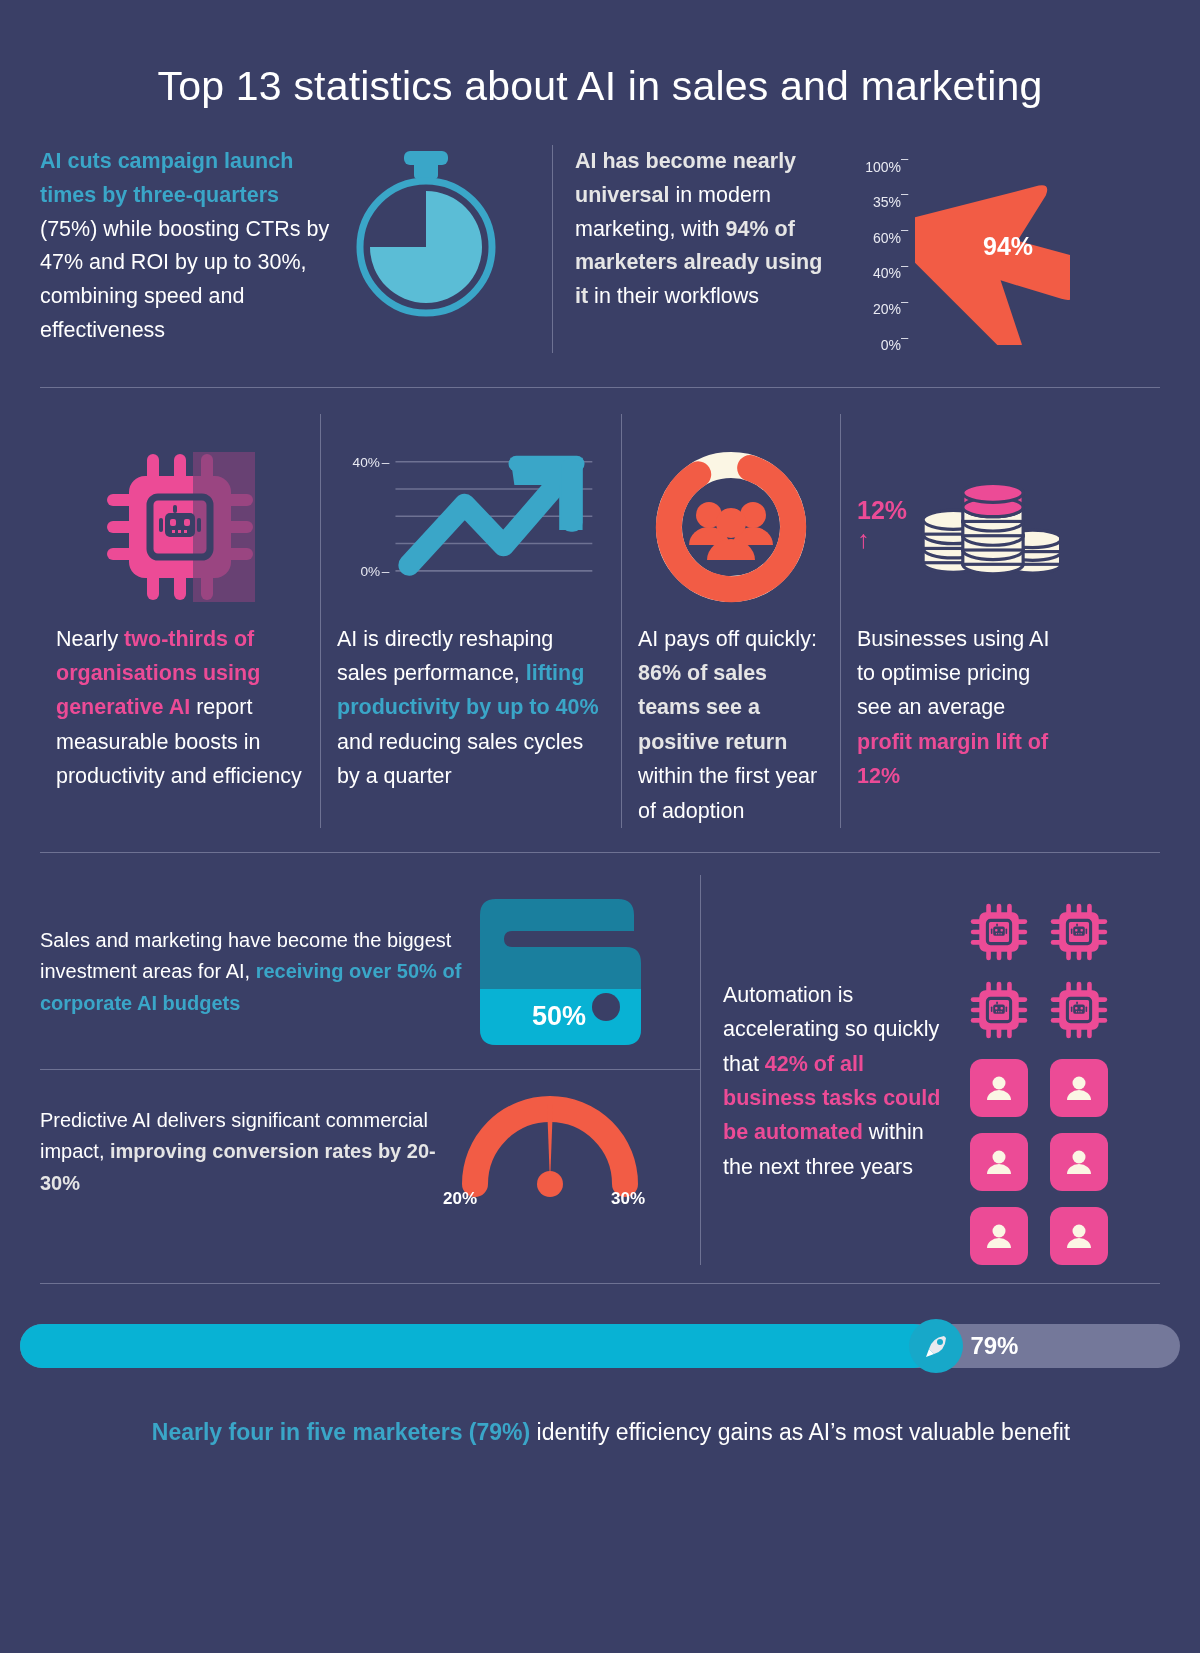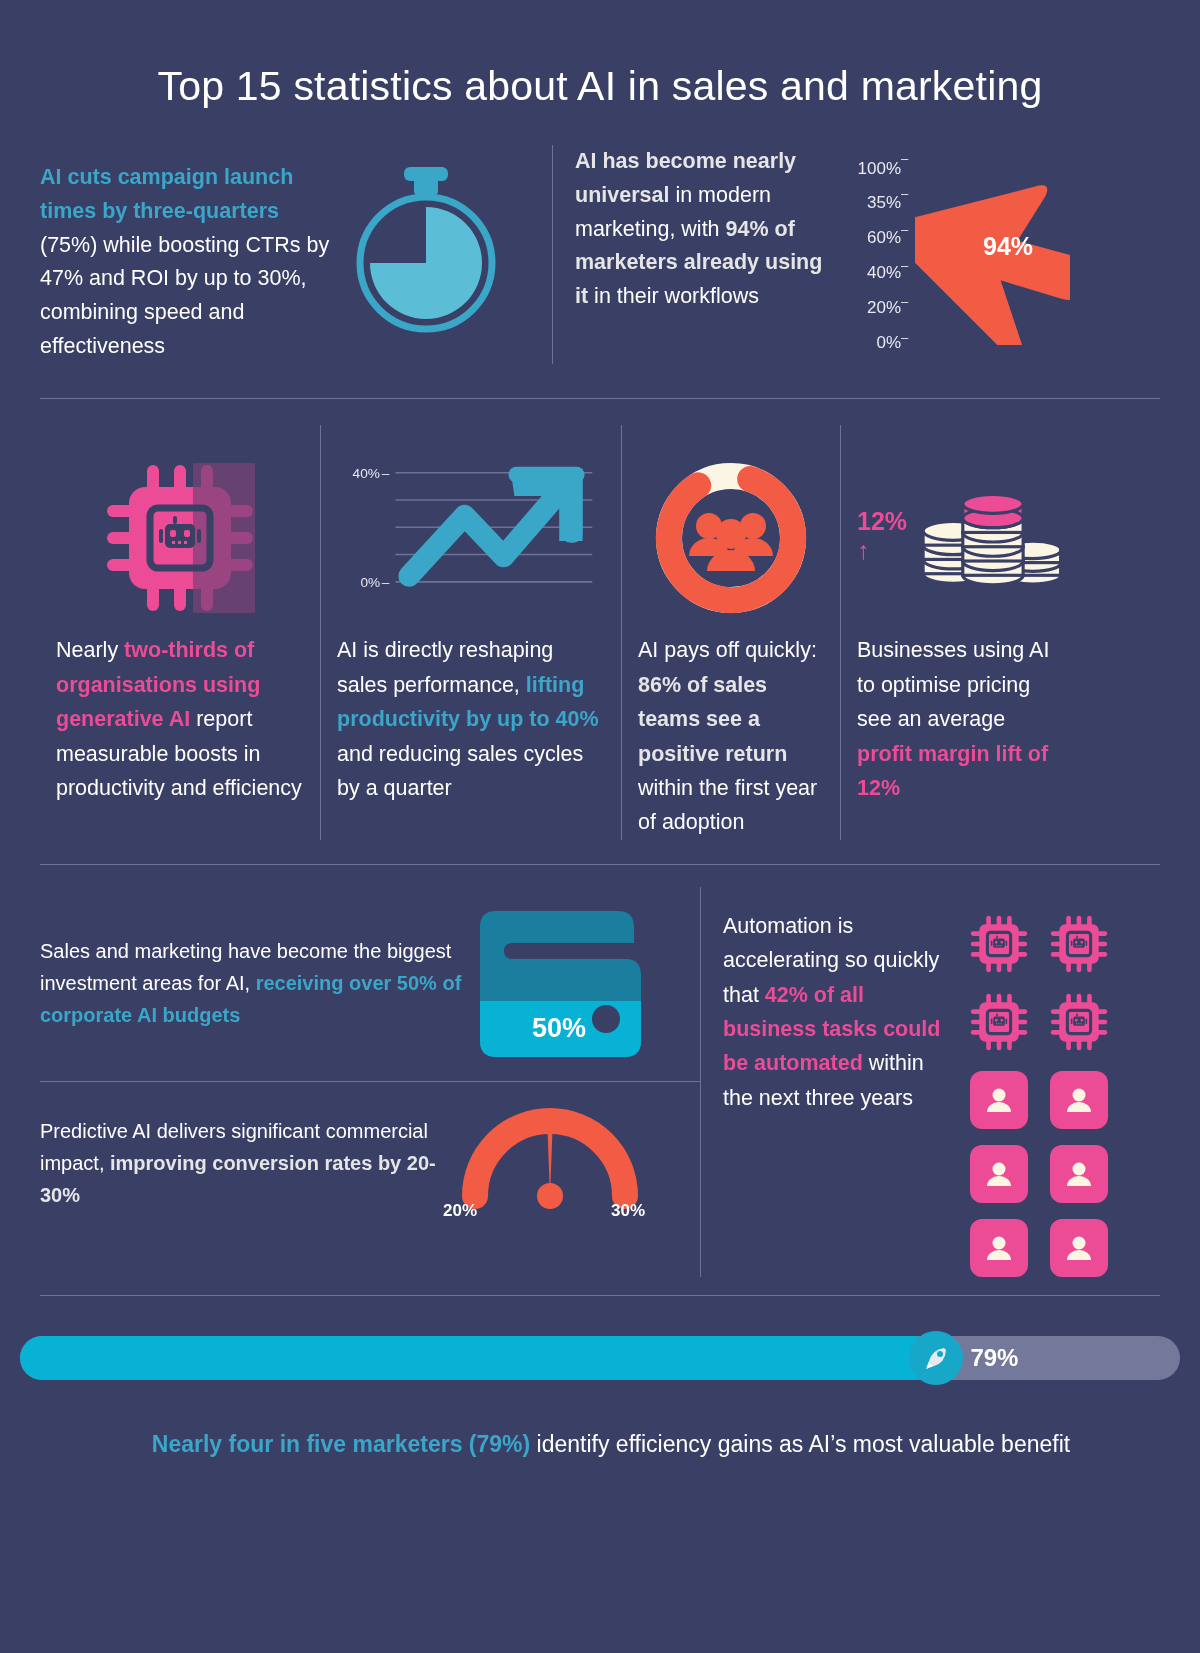--- a/index.html
+++ b/index.html
@@ -24,45 +24,45 @@
     padding-top: 58px;
     letter-spacing: 0.2px;
   }
 
   
   .hdiv { height: 1px; background: #6e7293; margin: 0 40px; }
   .vdiv { width: 1px; background: #6e7293; align-self: stretch; }
 
   
   .row1 { display: flex; padding: 30px 40px 0 40px; }
-  .r1-left { display: flex; width: 512px; align-items: flex-start; margin-top: 16px; }
+  .r1-left { display: flex; width: 512px; align-items: flex-start; }
   .r1-right { display: flex; flex: 1; align-items: flex-start; padding-left: 22px; }
   .stat-text { font-size: 21.5px; line-height: 1.58; }
   .b-cyan { color: #3aa6c8; font-weight: bold; }
   .b-orange { color: #e5e5e5; font-weight: bold; }
   .b-pink { color: #ec4b96; font-weight: bold; }
 
   
   .stopwatch { position: relative; width: 160px; height: 180px; margin-left: 6px; margin-top: 4px; }
 
   
   .axis-col { display: flex; flex-direction: column; justify-content: space-between;
-              font-size: 17px; color: #e9eaf2; height: 200px; padding-top: 6px; }
+              font-size: 14px; color: #e9eaf2; height: 200px; padding-top: 6px; }
   .axis-col span { text-align: right; white-space: nowrap; }
 
   
   .row2 { display: flex; padding: 0 40px; margin-top: 26px; align-items: stretch; }
   .cell2 { display: flex; flex-direction: column; padding: 18px 16px 0 16px; }
   .cell2 .icon-wrap { height: 190px; display: flex; align-items: center; justify-content: center; }
   .cell2 .txt { font-size: 21.5px; line-height: 1.6; }
 
   
   .row3 { display: flex; padding: 0 40px; margin-top: 22px; }
   .r3-left { width: 660px; display: flex; flex-direction: column; }
-  .r3-right { flex: 1; display: flex; padding-left: 22px; padding-top: 22px; }
+  .r3-right { flex: 1; display: flex; padding-left: 22px; padding-top: 22px; align-items: center; }
   .r3-block { display: flex; align-items: center; padding: 22px 0 22px 0; }
   .r3-block .txt { font-size: 20px; line-height: 1.58; flex: 1; }
 
   
   .progress-wrap { padding: 0 20px; margin-top: 40px; }
   .pbar {
     position: relative; height: 44px; border-radius: 22px;
     background: #74789a; display: flex; align-items: center;
   }
   .pfill { position: absolute; left: 0; top: 0; bottom: 0; width: 79%;
@@ -79,21 +79,21 @@
   .icon-grid { display: grid; grid-template-columns: repeat(2, 58px);
                grid-gap: 16px 22px; align-content: start; padding-top: 6px; }
   .badge { width: 58px; height: 58px; border-radius: 12px; background: #ec4b96;
            display: flex; align-items: center; justify-content: center; }
 </style>
 </head>
 <body>
 
 <div class="page">
 
-  <div class="title">Top 15 statistics about AI in sales and marketing</div>
+  <div class="title">Top 13 statistics about AI in sales and marketing</div>
 
   <div class="row1">
 
     <div class="r1-left">
       <div class="stat-text" style="width:300px;">
         <span class="b-cyan">AI cuts campaign launch times by three-quarters</span><span> (75%) while boosting CTRs by 47% and ROI by up to 30%, combining speed and effectiveness</span>
       </div>
       <div class="stopwatch">
         <svg width="160" height="180" viewBox="0 0 160 180">
           <rect x="68" y="8" width="24" height="22" rx="4" fill="#3aa6c8"></rect>

